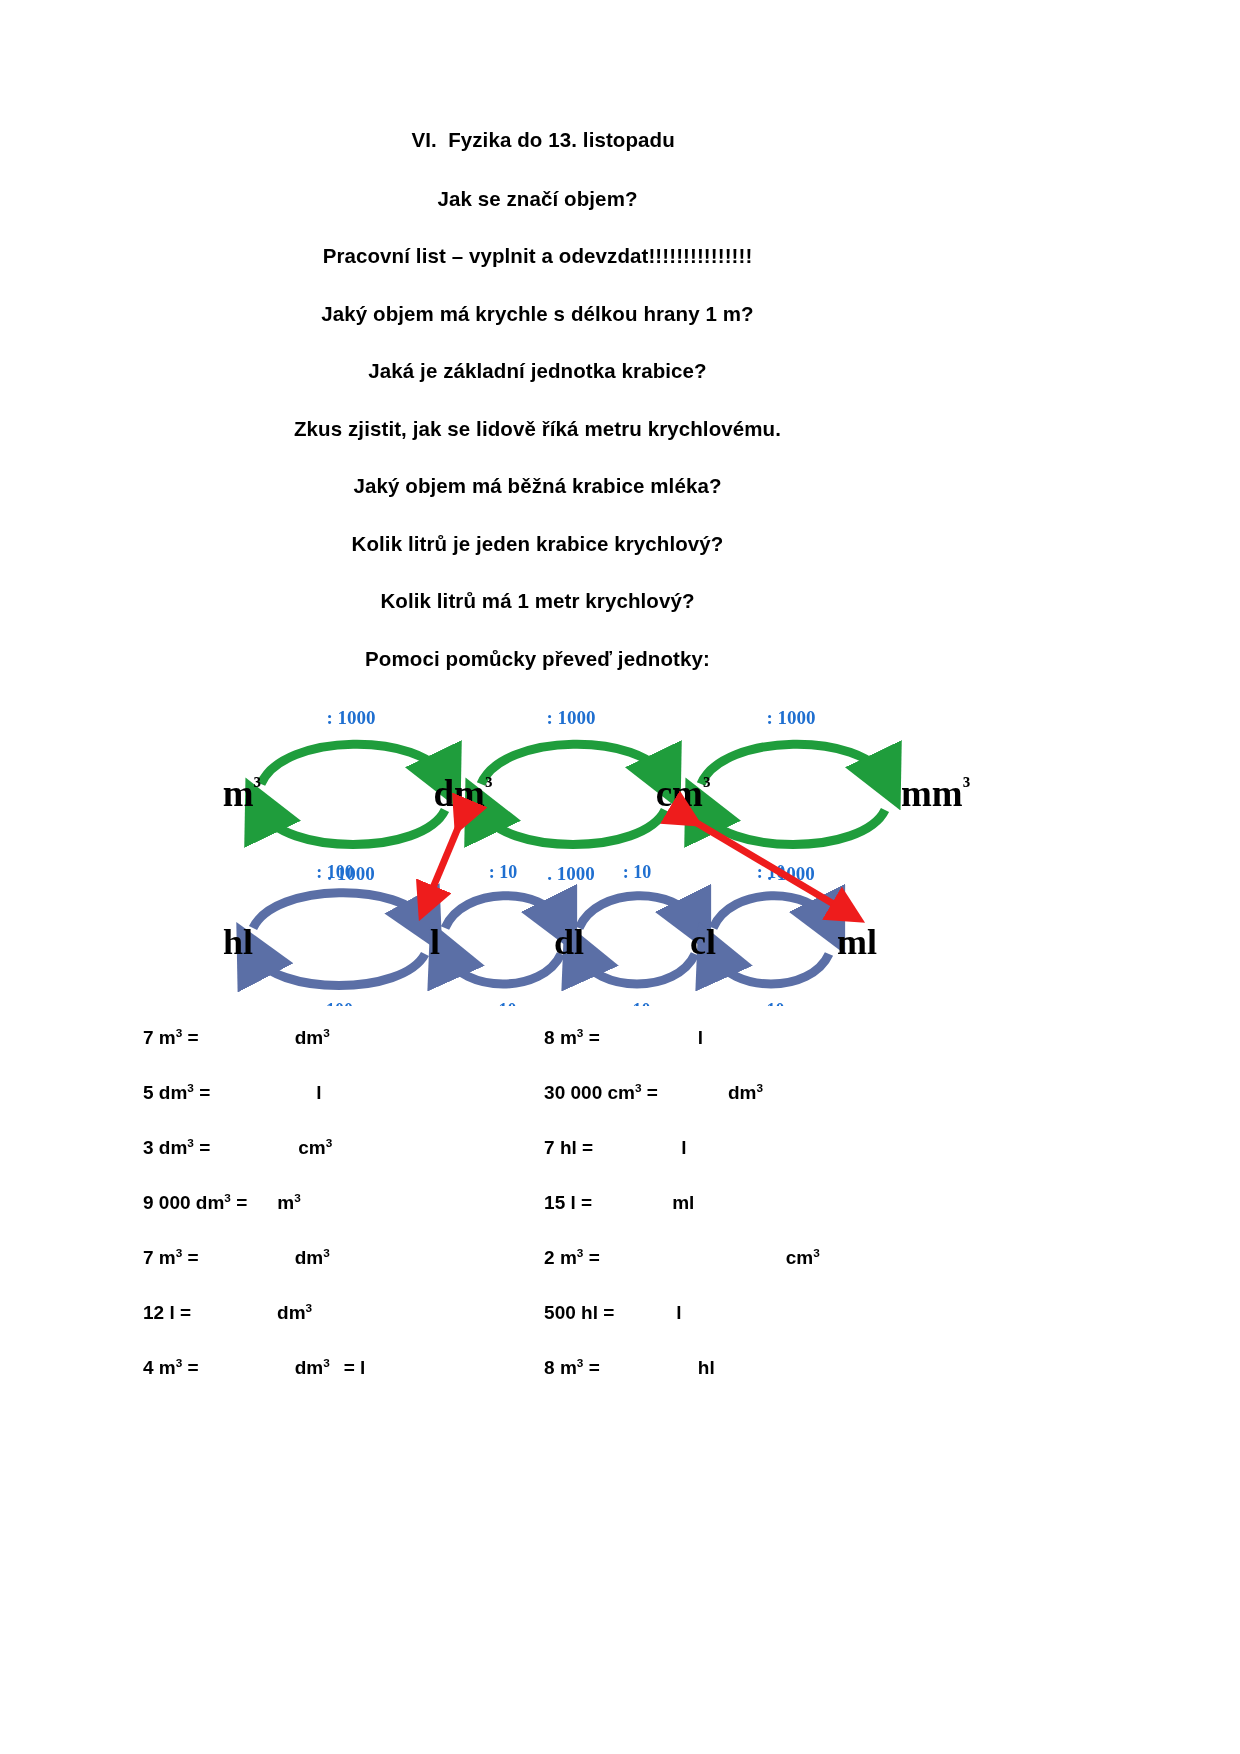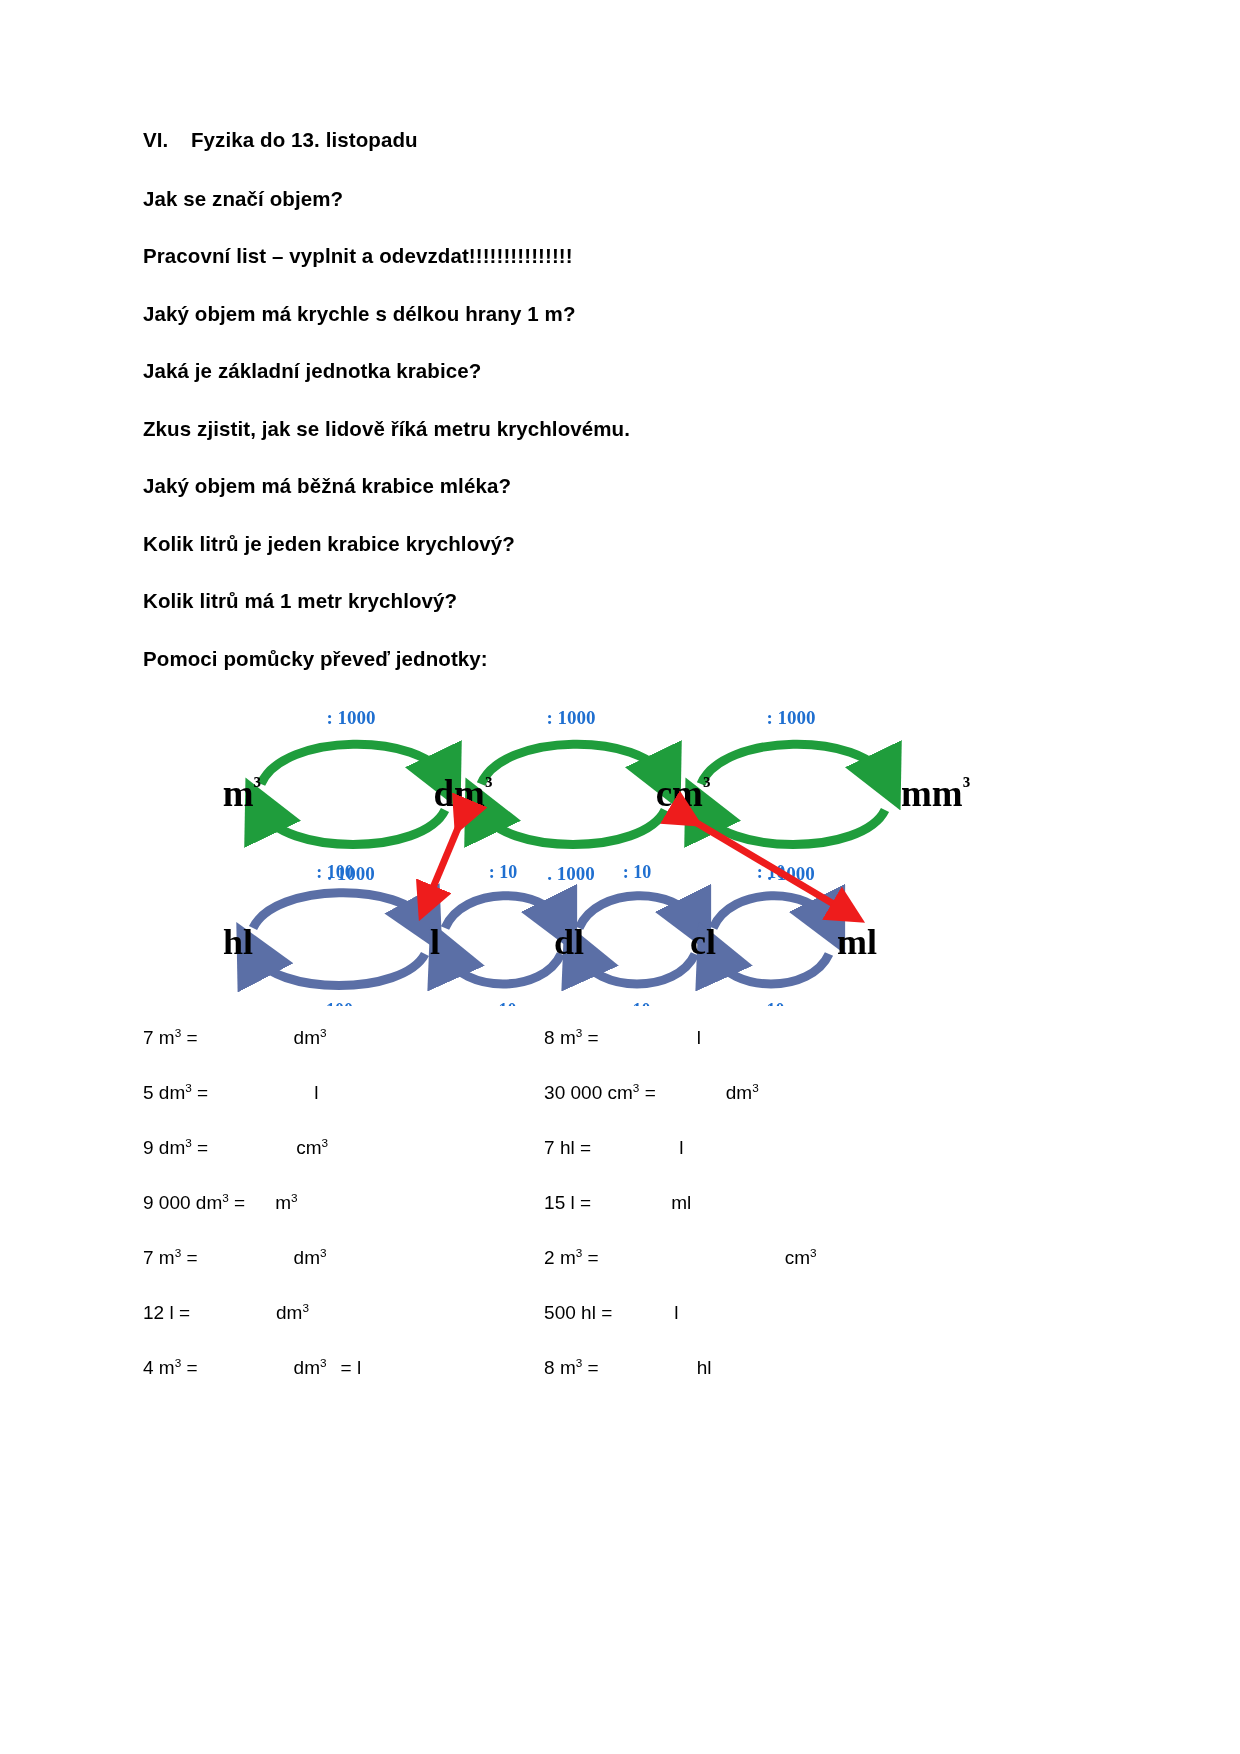--- a/index.html
+++ b/index.html
@@ -15,20 +15,21 @@
     color: #000000;
     overflow: hidden;
   }
   .page {
     position: absolute;
     top: 0; left: 0;
     width: 1072px;
     height: 1754px;
     box-sizing: border-box;
     padding: 130px 140px 0 143px;
+    text-align: center;
   }
   .q-line {
     font-size: 20.5px;
     font-weight: bold;
     line-height: 1.0;
     margin: 0 0 37px 0;
     letter-spacing: 0.1px;
   }
   .q-line.first {
     margin-bottom: 38px;
@@ -51,21 +52,21 @@
   }
 
   
   .ex-wrap {
     margin-top: 22px;
   }
   .ex-row {
     display: flex;
     margin-bottom: 36px;
     font-size: 19px;
-    font-weight: normal;
+    font-weight: bold;
     line-height: 1;
   }
   .ex-col {
     display: flex;
     align-items: baseline;
   }
   .ex-col.left { width: 455px; }
   .ex-col.right { width: 440px; }
   .ex-lhs { white-space: nowrap; }
   .ex-gap { display: inline-block; }
@@ -189,21 +190,21 @@
       </div>
       <div class="ex-col right">
         <span class="ex-lhs"><span>30 000 cm</span><sup>3</sup><span> =</span></span>
         <span class="ex-gap" style="width:70px"></span>
         <span class="ex-rhs"><span>dm</span><sup>3</sup></span>
       </div>
     </div>
 
     <div class="ex-row">
       <div class="ex-col left">
-        <span class="ex-lhs"><span>9 dm</span><sup>3</sup><span> =</span></span>
+        <span class="ex-lhs"><span>3 dm</span><sup>3</sup><span> =</span></span>
         <span class="ex-gap" style="width:88px"></span>
         <span class="ex-rhs"><span>cm</span><sup>3</sup></span>
       </div>
       <div class="ex-col right">
         <span class="ex-lhs"><span>7 hl</span><sup></sup><span> =</span></span>
         <span class="ex-gap" style="width:88px"></span>
         <span class="ex-rhs"><span>l</span><sup></sup></span>
       </div>
     </div>
 

